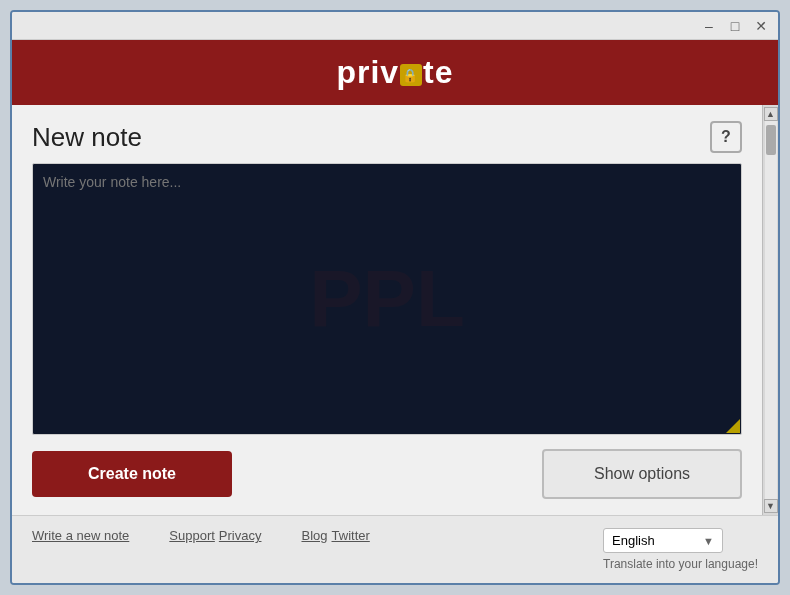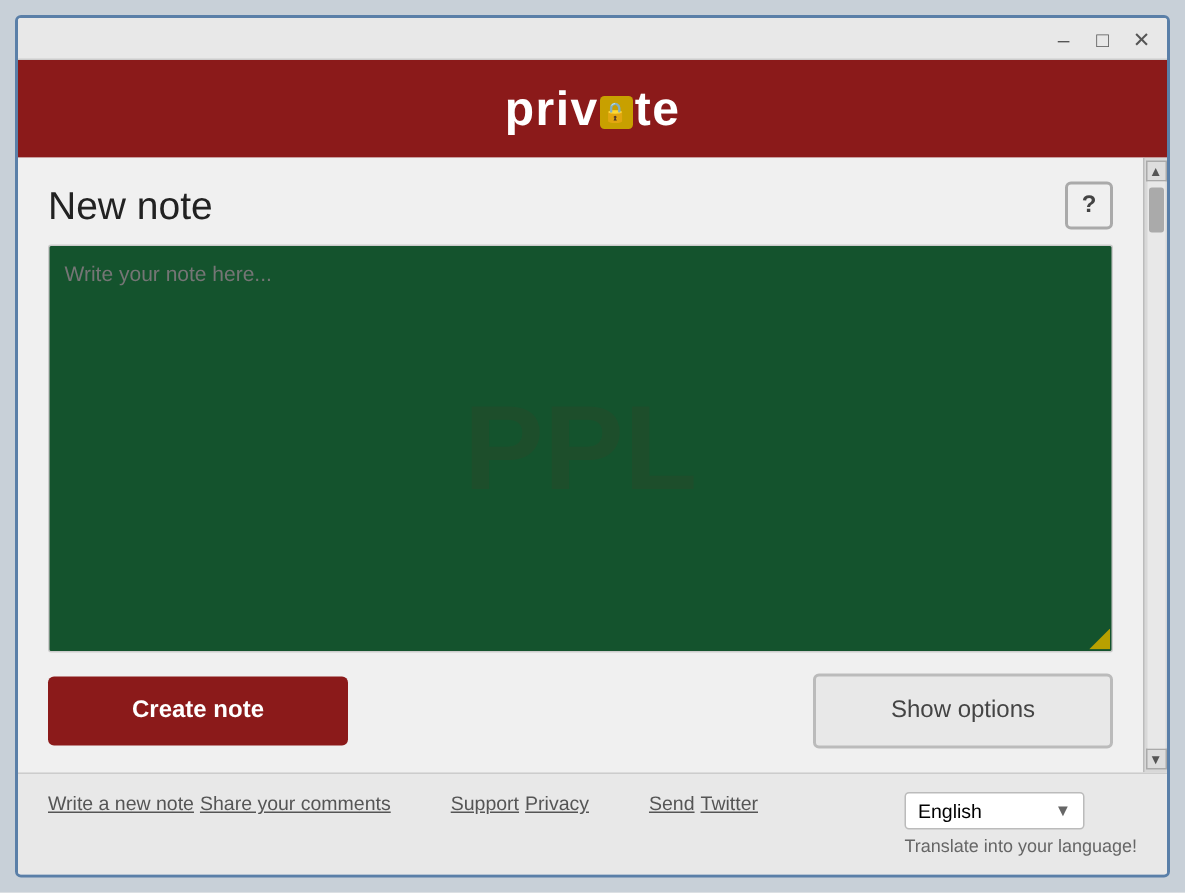--- a/index.html
+++ b/index.html
@@ -116,21 +116,21 @@
     .note-textarea-wrapper {
       position: relative;
       flex: 1;
       min-height: 200px;
     }
 
     .note-textarea-inner {
       width: 100%;
       height: 100%;
       min-height: 200px;
-      background: #14532d;
+      background: #0f172a;
       border: 1px solid #ccc;
       border-radius: 2px;
       padding: 10px;
       font-size: 14px;
       color: #aaa;
       font-family: Arial, sans-serif;
       resize: none;
       outline: none;
     }
 
@@ -357,30 +357,29 @@
       <div class="scroll-down-arrow">▼</div>
     </div>
 
   </div>
 
   <div class="footer">
     <div class="footer-links">
 
       <div class="footer-col">
         <a class="footer-link">Write a new note</a>
-        <a class="footer-link">Share your comments</a>
       </div>
 
       <div class="footer-col">
         <a class="footer-link">Support</a>
         <a class="footer-link">Privacy</a>
       </div>
 
       <div class="footer-col">
-        <a class="footer-link">Send</a>
+        <a class="footer-link">Blog</a>
         <a class="footer-link">Twitter</a>
       </div>
 
       <div class="language-selector-area">
         <div class="language-select">
           <span>English</span>
           <span style="font-size:11px;color:#666;">▼</span>
         </div>
         <span class="translate-text">Translate into your language!</span>
       </div>

